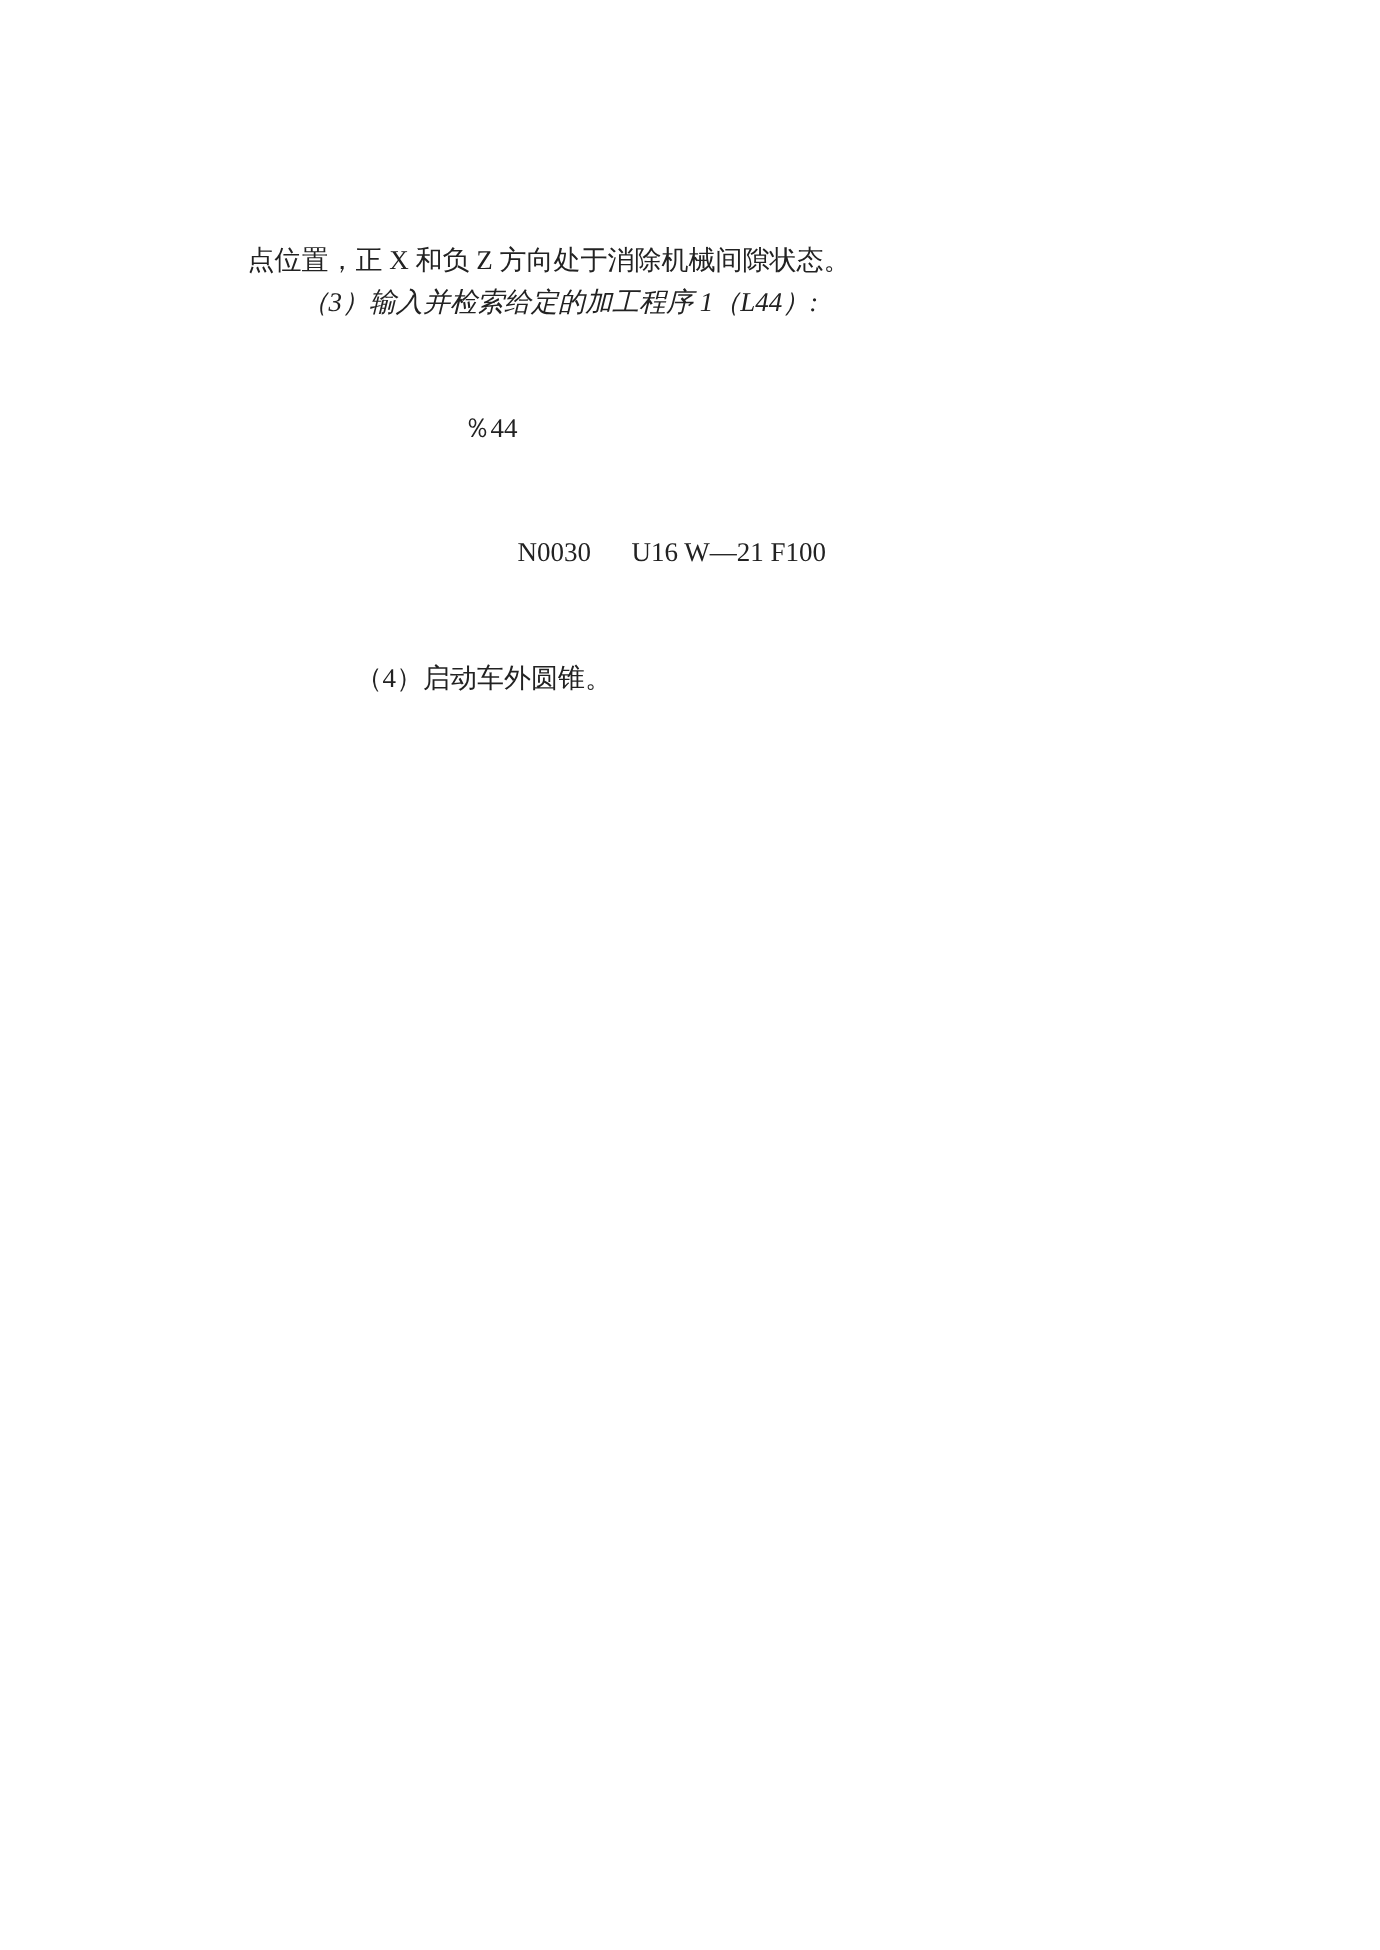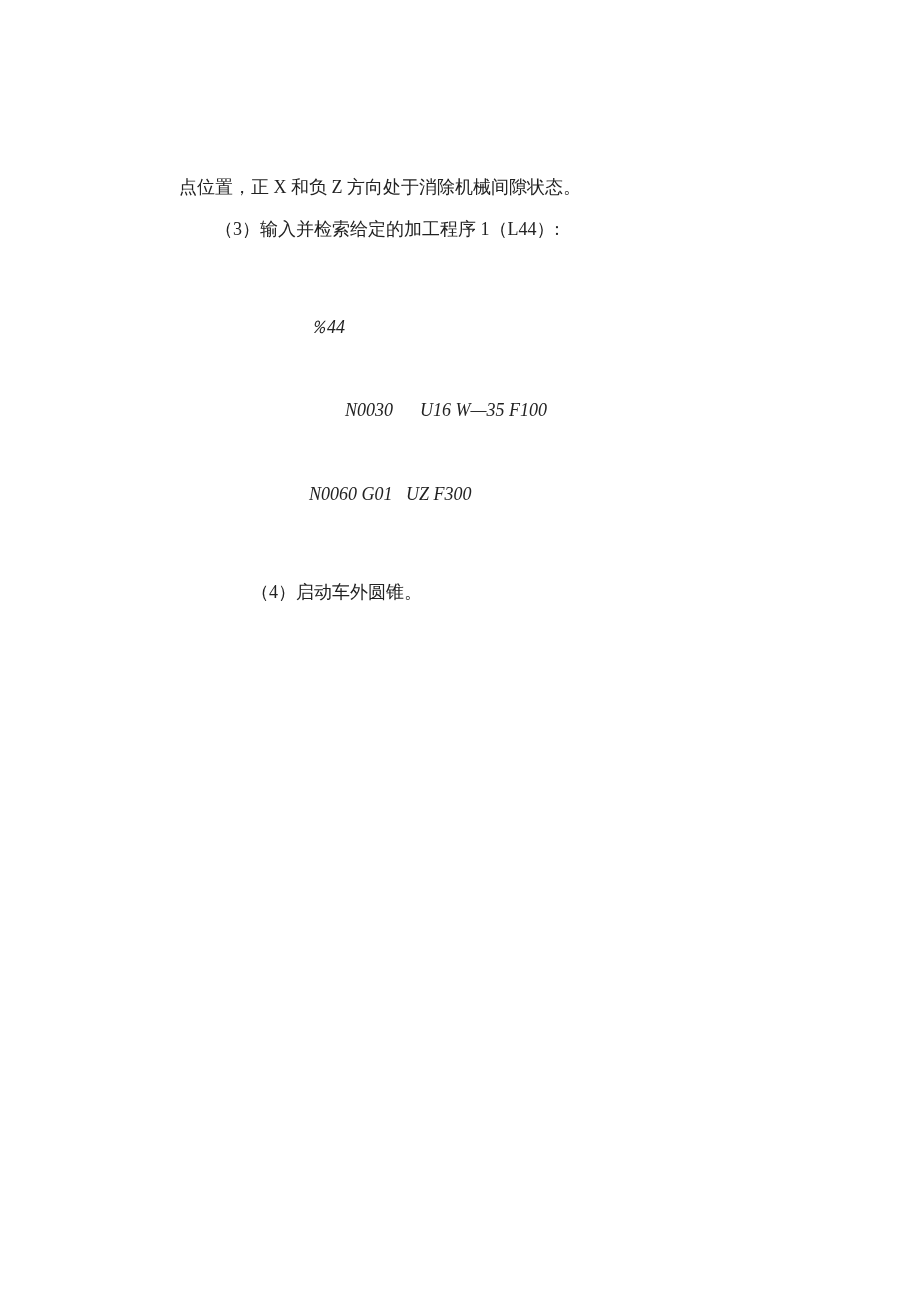--- a/index.html
+++ b/index.html
@@ -10,37 +10,36 @@
     font-size: 18px;
     color: #222;
     width: 920px;
   }
   .page {
     padding: 160px 110px 40px 165px;
     box-sizing: border-box;
     width: 920px;
     line-height: 1.55;
   }
-  .para { text-indent: 0; margin: 14px; }
-  .i1 { text-indent: 2em; }
+  .para { text-indent: 0; margin: 0; }
+  .i1 { text-indent: 2em; font-style: italic; }
   .i2 { text-indent: 4em; }
-  .code { margin-left: 8em; white-space: pre; font-style: italic; }
+  .code { margin-left: 8em; white-space: pre; }
   .code span { display: block; }
   .c0 { padding-left: 0em; }
   .c1 { padding-left: 2em; }
 </style>
 </head>
 <body>
 
 <div class="page">
 
   <p class="para">点位置，正 X 和负 Z 方向处于消除机械间隙状态。</p>
   <p class="para i1">（3）输入并检索给定的加工程序 1（L44）:</p>
 
   <div class="code">
     <span class="c0">％44</span>
-    <span class="c1">N0030      U16 W—35 F100</span>
-    <span class="c0">N0060 G01   UZ F300</span>
+    <span class="c1">N0030      U16 W—21 F100</span>
   </div>
 
   <p class="para i2">（4）启动车外圆锥。</p>
 
 </div>
 
 </body></html>

